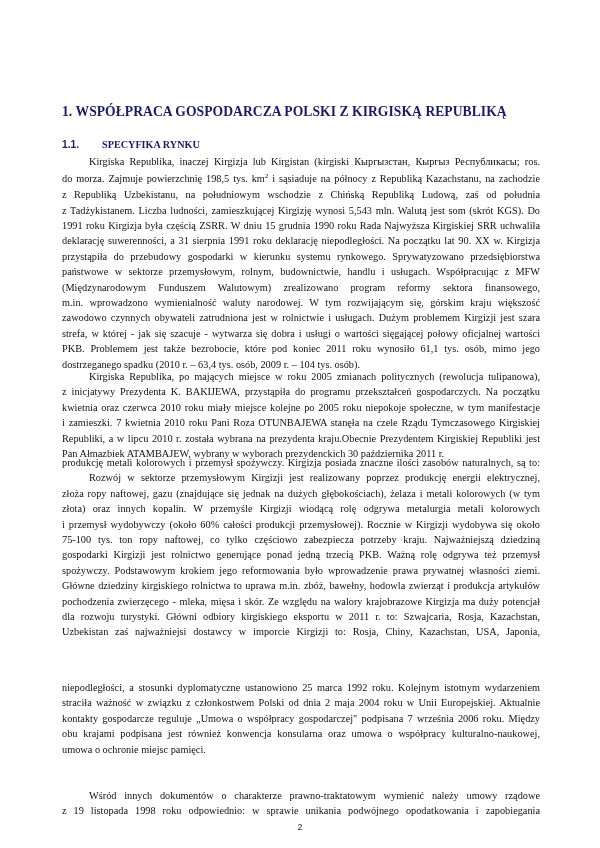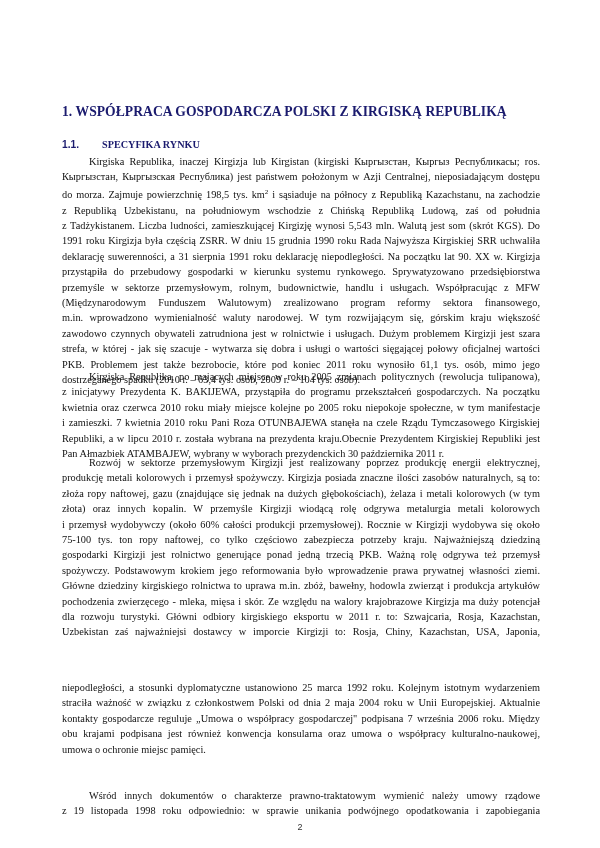--- a/index.html
+++ b/index.html
@@ -39,48 +39,47 @@
 <div class="page">
 
   <div class="h1">1. WSPÓŁPRACA GOSPODARCZA POLSKI Z KIRGISKĄ REPUBLIKĄ</div>
 
   <div class="h2" style="top:107px;">
     <span class="num">1.1.</span><span class="ttl">SPECYFIKA RYNKU</span>
   </div>
 
   <div class="para" style="top:122px;">
     <span class="ln ind">Kirgiska Republika, inaczej Kirgizja lub Kirgistan (kirgiski Кыргызстан, Кыргыз Республикасы; ros.</span>
-    <span class="ln">Кыргызстан, Кыргызская Республика) jest państwem położonym w Azji Centralnej, nieposiadającym dostępu</span>
     <span class="ln" id="p1l2">do morza. Zajmuje powierzchnię 198,5 tys. km<sup style="font-size: 7px;">2</sup> i sąsiaduje na północy z Republiką Kazachstanu, na zachodzie</span>
     <span class="ln">z Republiką Uzbekistanu, na południowym wschodzie z Chińską Republiką Ludową, zaś od południa</span>
     <span class="ln">z Tadżykistanem. Liczba ludności, zamieszkującej Kirgizję wynosi 5,543 mln. Walutą jest som (skrót KGS). Do</span>
     <span class="ln">1991 roku Kirgizja była częścią ZSRR. W dniu 15 grudnia 1990 roku Rada Najwyższa Kirgiskiej SRR uchwaliła</span>
     <span class="ln">deklarację suwerenności, a 31 sierpnia 1991 roku deklarację niepodległości. Na początku lat 90. XX w. Kirgizja</span>
     <span class="ln">przystąpiła do przebudowy gospodarki w kierunku systemu rynkowego. Sprywatyzowano przedsiębiorstwa</span>
-    <span class="ln">przemyśle w sektorze przemysłowym, rolnym, budownictwie, handlu i usługach. Współpracując z MFW</span>
+    <span class="ln">państwowe w sektorze przemysłowym, rolnym, budownictwie, handlu i usługach. Współpracując z MFW</span>
     <span class="ln">(Międzynarodowym Funduszem Walutowym) zrealizowano program reformy sektora finansowego,</span>
     <span class="ln">m.in. wprowadzono wymienialność waluty narodowej. W tym rozwijającym się, górskim kraju większość</span>
     <span class="ln">zawodowo czynnych obywateli zatrudniona jest w rolnictwie i usługach. Dużym problemem Kirgizji jest szara</span>
     <span class="ln">strefa, w której - jak się szacuje - wytwarza się dobra i usługi o wartości sięgającej połowy oficjalnej wartości</span>
     <span class="ln">PKB. Problemem jest także bezrobocie, które pod koniec 2011 roku wynosiło 61,1 tys. osób, mimo jego</span>
     <span class="ln last">dostrzeganego spadku (2010 r. – 63,4 tys. osób, 2009 r. – 104 tys. osób).</span>
   </div>
 
   <div class="para" style="top:337px;">
     <span class="ln ind">Kirgiska Republika, po mających miejsce w roku 2005 zmianach politycznych (rewolucja tulipanowa),</span>
     <span class="ln">z inicjatywy Prezydenta K. BAKIJEWA, przystąpiła do programu przekształceń gospodarczych. Na początku</span>
     <span class="ln">kwietnia oraz czerwca 2010 roku miały miejsce kolejne po 2005 roku niepokoje społeczne, w tym manifestacje</span>
     <span class="ln">i zamieszki. 7 kwietnia 2010 roku Pani Roza OTUNBAJEWA stanęła na czele Rządu Tymczasowego Kirgiskiej</span>
     <span class="ln">Republiki, a w lipcu 2010 r. została wybrana na prezydenta kraju.Obecnie Prezydentem Kirgiskiej Republiki jest</span>
     <span class="ln last">Pan Ałmazbiek ATAMBAJEW, wybrany w wyborach prezydenckich 30 października 2011 r.</span>
   </div>
 
   <div class="para" style="top:423px;">
+    <span class="ln">produkcję metali kolorowych i przemysł spożywczy. Kirgizja posiada znaczne ilości zasobów naturalnych, są to:</span>
     <span class="ln ind">Rozwój w sektorze przemysłowym Kirgizji jest realizowany poprzez produkcję energii elektrycznej,</span>
-    <span class="ln">produkcję metali kolorowych i przemysł spożywczy. Kirgizja posiada znaczne ilości zasobów naturalnych, są to:</span>
     <span class="ln">złoża ropy naftowej, gazu (znajdujące się jednak na dużych głębokościach), żelaza i metali kolorowych (w tym</span>
     <span class="ln">złota) oraz innych kopalin. W przemyśle Kirgizji wiodącą rolę odgrywa metalurgia metali kolorowych</span>
     <span class="ln">i przemysł wydobywczy (około 60% całości produkcji przemysłowej). Rocznie w Kirgizji wydobywa się około</span>
     <span class="ln">75-100 tys. ton ropy naftowej, co tylko częściowo zabezpiecza potrzeby kraju. Najważniejszą dziedziną</span>
     <span class="ln">gospodarki Kirgizji jest rolnictwo generujące ponad jedną trzecią PKB. Ważną rolę odgrywa też przemysł</span>
     <span class="ln">spożywczy. Podstawowym krokiem jego reformowania było wprowadzenie prawa prywatnej własności ziemi.</span>
     <span class="ln">Główne dziedziny kirgiskiego rolnictwa to uprawa m.in. zbóż, bawełny, hodowla zwierząt i produkcja artykułów</span>
     <span class="ln">pochodzenia zwierzęcego - mleka, mięsa i skór. Ze względu na walory krajobrazowe Kirgizja ma duży potencjał</span>
     <span class="ln">dla rozwoju turystyki. Główni odbiory kirgiskiego eksportu w 2011 r. to: Szwajcaria, Rosja, Kazachstan,</span>
     <span class="ln">Uzbekistan zaś najważniejsi dostawcy w imporcie Kirgizji to: Rosja, Chiny, Kazachstan, USA, Japonia,</span>

